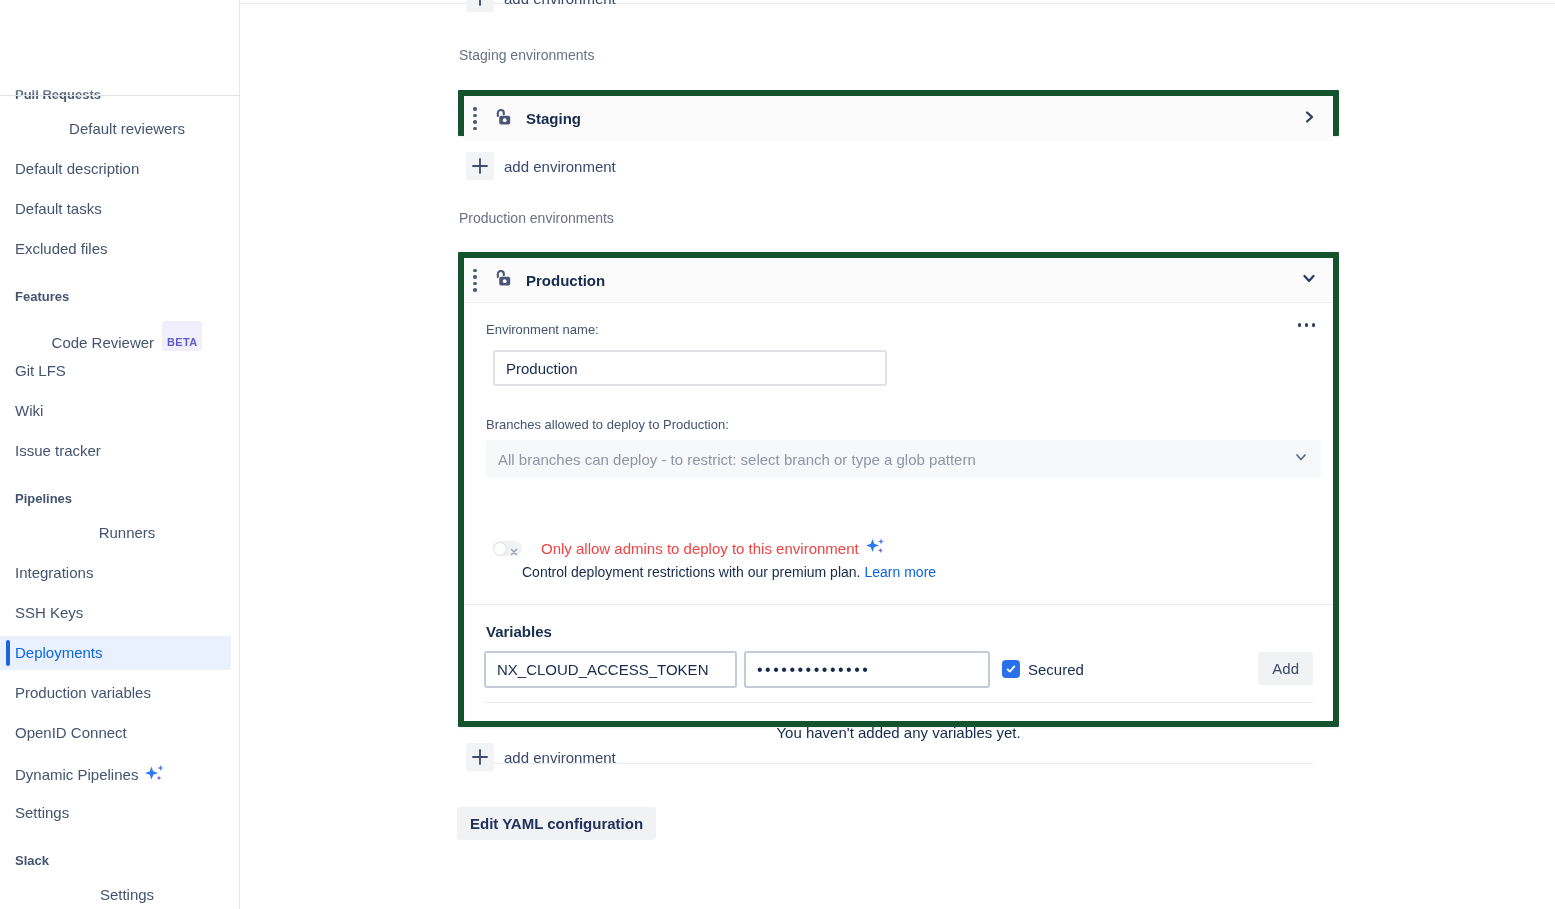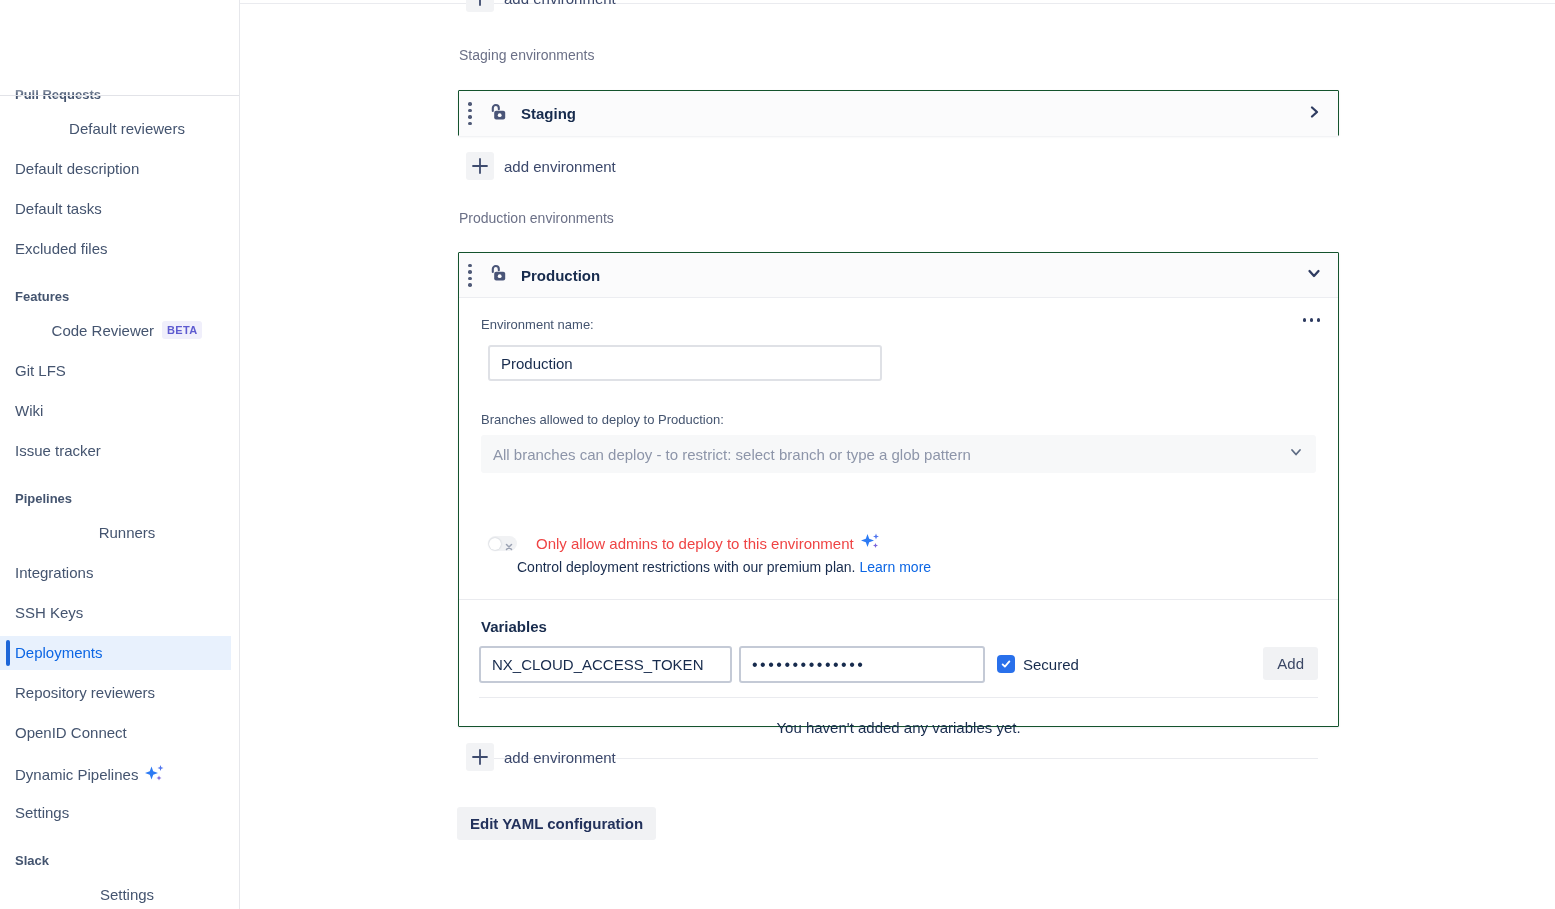--- a/index.html
+++ b/index.html
@@ -30,37 +30,37 @@
     height:15px; line-height:15px; position:relative; cursor:pointer; }
   .nav-item + .nav-item { margin-top:25px; }
   .nav-header + .nav-item { margin-top:19px;text-align:center; }
   .nav-item + .nav-header { margin-top:33px; }
   .nav-item > .nv { position:relative; z-index:2; }
   .nav-item.selected { color:#0C66E4; }
   .nav-item.selected::before { content:""; position:absolute; left:0; top:-9px;
     width:231px; height:34px; background:#E8F1FD; z-index:0; }
   .nav-item.selected::after { content:""; position:absolute; left:6px; top:-5px;
     width:4px; height:26px; background:#1D66D8; border-radius:2px; z-index:1; }
-  .beta-badge { display:inline-block; margin-left:8px; padding:2px 5px 1px;
+  .beta-badge { display:inline-block; margin-left:8px; padding:14px 5px 1px;
     background:#F0EFFB; color:#5E5BD0; font-size:11px; font-weight:bold;
     border-radius:3px; position:relative; top:-2px; letter-spacing:.3px; }
   .sparkle { display:inline-block; vertical-align:-3px; margin-left:5px; }
 
   
   .main { position:absolute; left:240px; top:0; width:1315px; height:909px; }
   .top-line { position:absolute; left:0; right:0; top:3px; height:1px; background:#EAEBEF; }
   .section-heading { position:absolute; font-size:14px; color:#6B7087; }
 
   .add-env { position:absolute; display:flex; align-items:center; cursor:pointer; }
   .add-env .plus-box { width:28px; height:28px; background:#F2F3F5; border-radius:3px;
     display:flex; align-items:center; justify-content:center; margin-right:10px; }
   .add-env .lbl { font-size:15px; color:#3B486B; }
 
   .env-card { position:absolute; left:218px; width:881px; background:#fff;
-    border:1px solid #14532d; border-radius:1px;
+    border:6px solid #14532d; border-radius:1px;
     box-shadow:0 1px 2px rgba(23,43,77,0.08); }
   .card-head { height:45px; display:flex; align-items:center;
     background:#FBFBFC; padding:0 15px 0 9px; }
   .drag-dots { width:4px; display:flex; flex-direction:column; gap:3px; margin-right:16px; cursor:grab; }
   .drag-dots i { width:3.5px; height:3.5px; border-radius:50%; background:#505A78; }
   .env-name { font-size:15px; font-weight:bold; color:#172B4D; margin-left:13px; }
   .head-spacer { flex:1; }
   .card-body { position:relative; }
 
   .field-label { position:absolute; font-size:13px; color:#44546F; }
@@ -117,21 +117,21 @@
     <div class="nav-header"><span class="nv">Features</span></div>
     <div class="nav-item"><span class="nv">Code Reviewer</span><span class="beta-badge">BETA</span></div>
     <div class="nav-item"><span class="nv">Git LFS</span></div>
     <div class="nav-item"><span class="nv">Wiki</span></div>
     <div class="nav-item"><span class="nv">Issue tracker</span></div>
     <div class="nav-header"><span class="nv">Pipelines</span></div>
     <div class="nav-item"><span class="nv">Runners</span></div>
     <div class="nav-item"><span class="nv">Integrations</span></div>
     <div class="nav-item"><span class="nv">SSH Keys</span></div>
     <div class="nav-item selected"><span class="nv">Deployments</span></div>
-    <div class="nav-item"><span class="nv">Repository reviewers</span></div>
+    <div class="nav-item"><span class="nv">Production variables</span></div>
     <div class="nav-item"><span class="nv">OpenID Connect</span></div>
     <div class="nav-item"><span class="nv">Dynamic Pipelines</span><span class="sparkle"><svg width="21" height="18" viewBox="0 0 21 18">
             <path d="M8.5 1.5 L10.2 6.3 15 8 10.2 9.7 8.5 14.5 6.8 9.7 2 8 6.8 6.3 Z" fill="#2D7BF4"></path>
             <path d="M15.5 1 L16.3 3.2 18.5 4 16.3 4.8 15.5 7 14.7 4.8 12.5 4 14.7 3.2 Z" fill="#4F74EE" transform="translate(2,-1)"></path>
             <path d="M16 10.5 L16.7 12.3 18.5 13 16.7 13.7 16 15.5 15.3 13.7 13.5 13 15.3 12.3 Z" fill="#7A66DC"></path>
           </svg></span></div>
     <div class="nav-item"><span class="nv">Settings</span></div>
     <div class="nav-header"><span class="nv">Slack</span></div>
     <div class="nav-item"><span class="nv">Settings</span></div>
   </nav>

